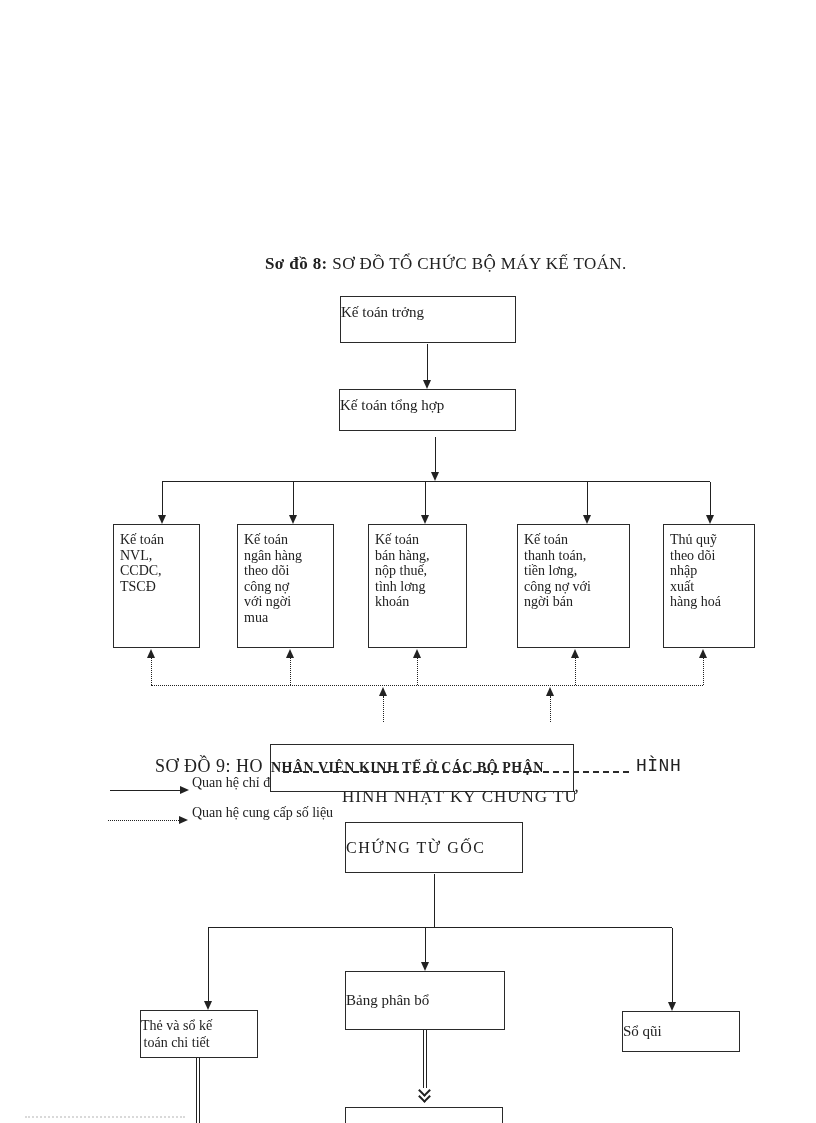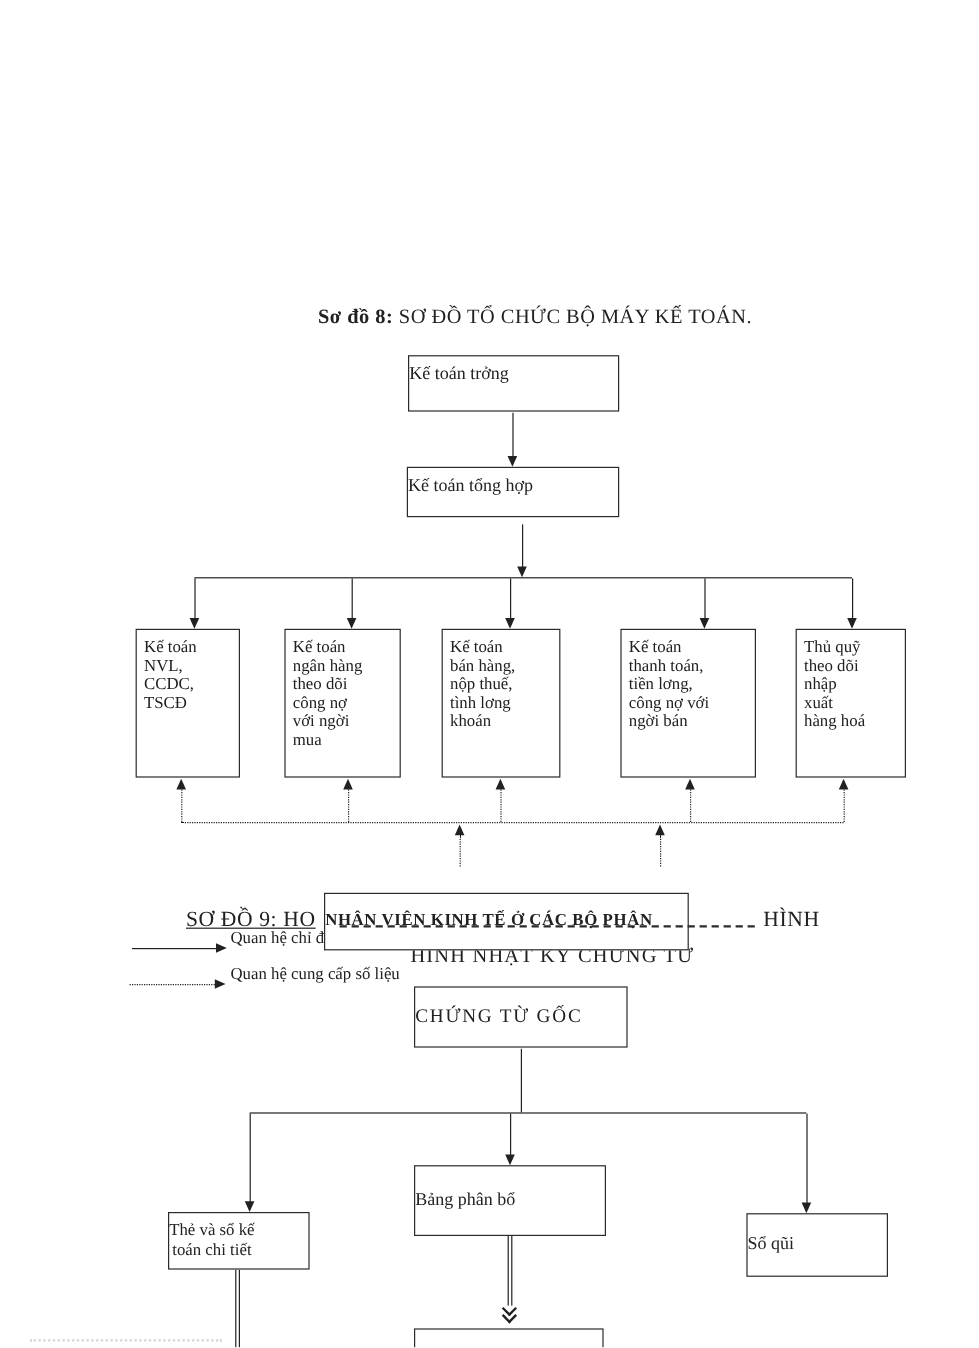--- a/index.html
+++ b/index.html
@@ -113,22 +113,22 @@
   <div class="vline dot" style="left:383px;top:696px;height:26px;"></div>
   <div class="ah-up" style="left:546px;top:687px;"></div>
   <div class="vline dot" style="left:550px;top:696px;height:26px;"></div>
 
   <div class="box ctr" style="left:270px;top:744px;width:304px;height:48px;font-weight:bold;font-size:14px;letter-spacing:.5px;">
     <span>NHÂN VIÊN KINH TẾ Ở CÁC BỘ PHẬN</span>
   </div>
 
   <div class="remnant"></div>
 
-  <div class="t9" style="left:155px;top:756px;text-decoration:underline;">SƠ ĐỒ 9: HO</div>
-  <div class="t9" style="left:636px;top:756px;">HÌNH</div>
+  <div class="t9" style="left:155px;top:756px;">SƠ ĐỒ 9: HO</div>
+  <div class="t9" style="left:636px;top:756px;font-family:Liberation Mono, monospace;">HÌNH</div>
   <div class="t9" style="left:342px;top:787px;font-size:17px;letter-spacing:1px;">HÌNH NHẬT KÝ CHỨNG TỪ</div>
 
   <div class="hline" style="left:110px;top:790px;width:70px;"></div>
   <div class="ah-right" style="left:180px;top:786px;"></div>
   <div class="legend-label" style="left:192px;top:775px;">Quan hệ chỉ đạo</div>
   <div class="hline dot" style="left:108px;top:820px;width:71px;"></div>
   <div class="ah-right" style="left:179px;top:816px;"></div>
   <div class="legend-label" style="left:192px;top:805px;">Quan hệ cung cấp số liệu</div>
 
   <div class="box ctr" style="left:345px;top:822px;width:178px;height:51px;font-size:16px;letter-spacing:1.5px;">
@@ -143,21 +143,21 @@
   <div class="vline" style="left:425px;top:928px;height:35px;"></div>
   <div class="ah-down" style="left:421px;top:962px;"></div>
   <div class="vline" style="left:672px;top:928px;height:75px;"></div>
   <div class="ah-down" style="left:668px;top:1002px;"></div>
 
   <div class="box ctr" style="left:345px;top:971px;width:160px;height:59px;font-size:15px;">
     <span>Bảng phân bổ</span>
   </div>
   <div class="box pre ctr" style="left:140px;top:1010px;width:118px;height:48px;line-height:17px;">Thẻ và sổ kế
 toán chi tiết</div>
-  <div class="box ctr" style="left:622px;top:1011px;width:118px;height:53px;font-size:15px;">
+  <div class="box ctr" style="left:622px;top:1011px;width:118px;height:41px;font-size:15px;">
     <span>Sổ qũi</span>
   </div>
 
   <div class="dline" style="left:196px;top:1058px;height:65px;"></div>
   <div class="dline" style="left:423px;top:1030px;height:58px;"></div>
   <div class="chev" style="left:420px;top:1086px;"></div>
   <div class="chev" style="left:420px;top:1092px;"></div>
 
   <div class="box" style="left:345px;top:1107px;width:158px;height:22px;"></div>
 

